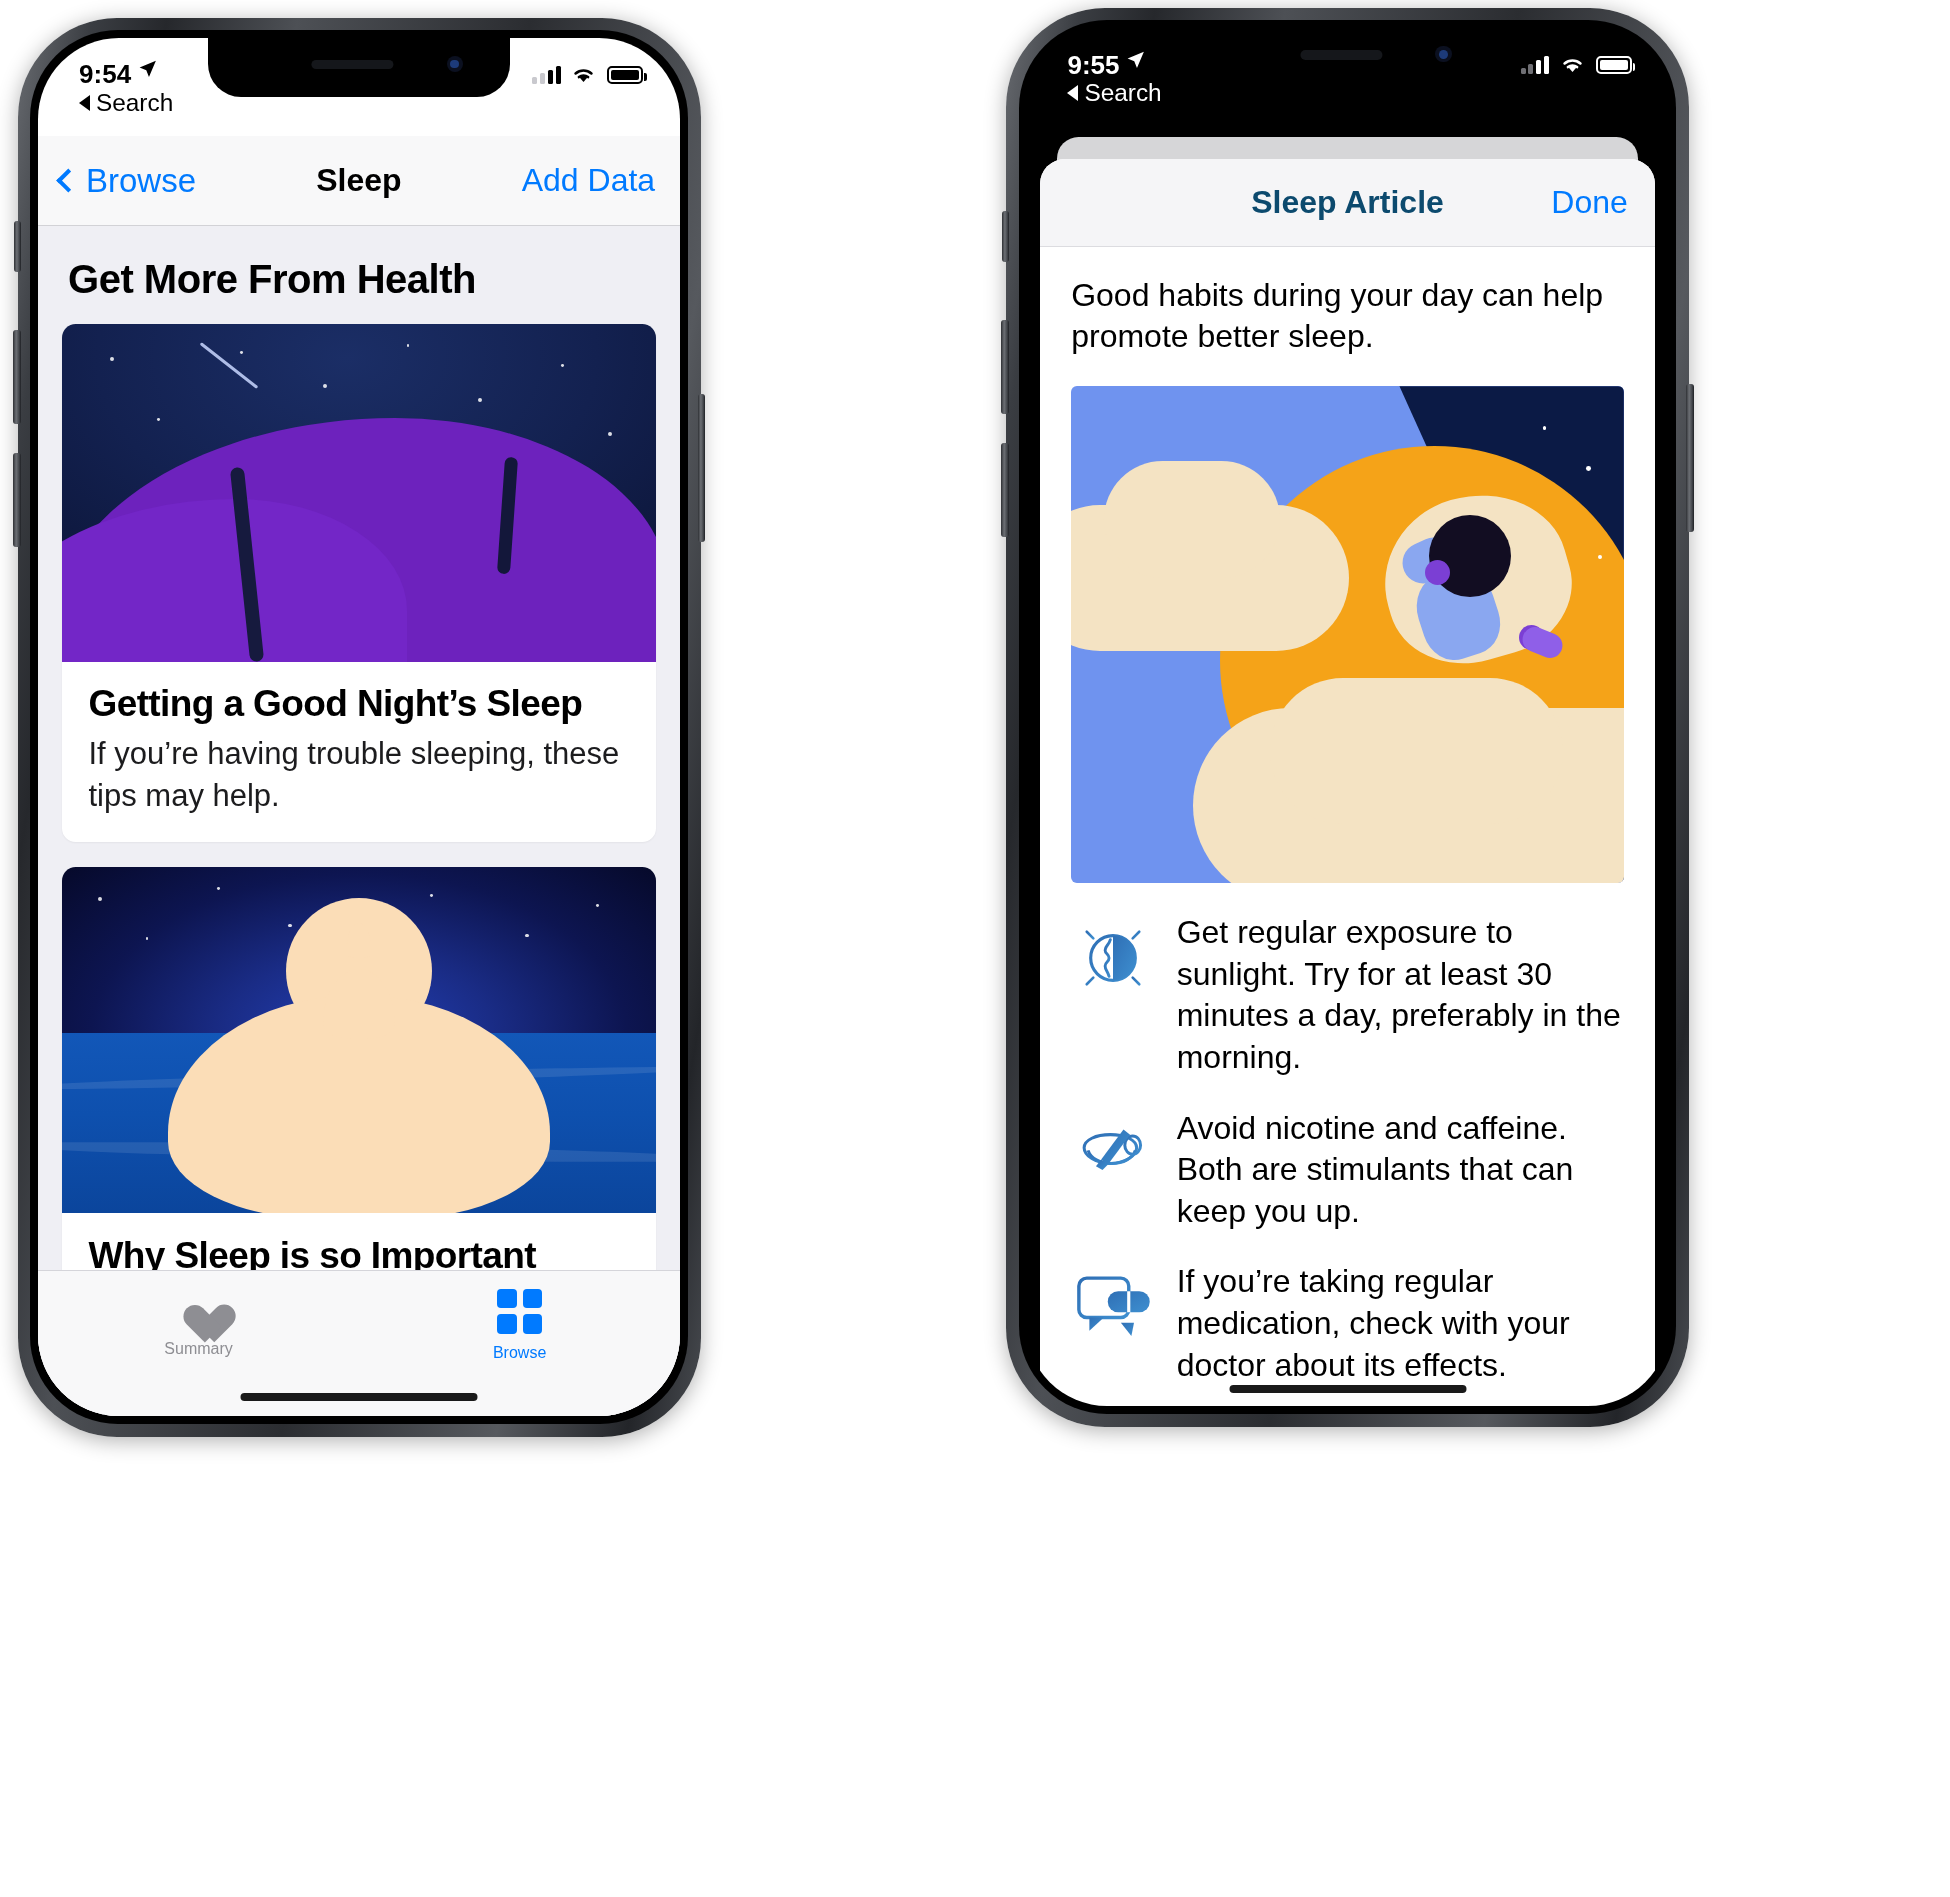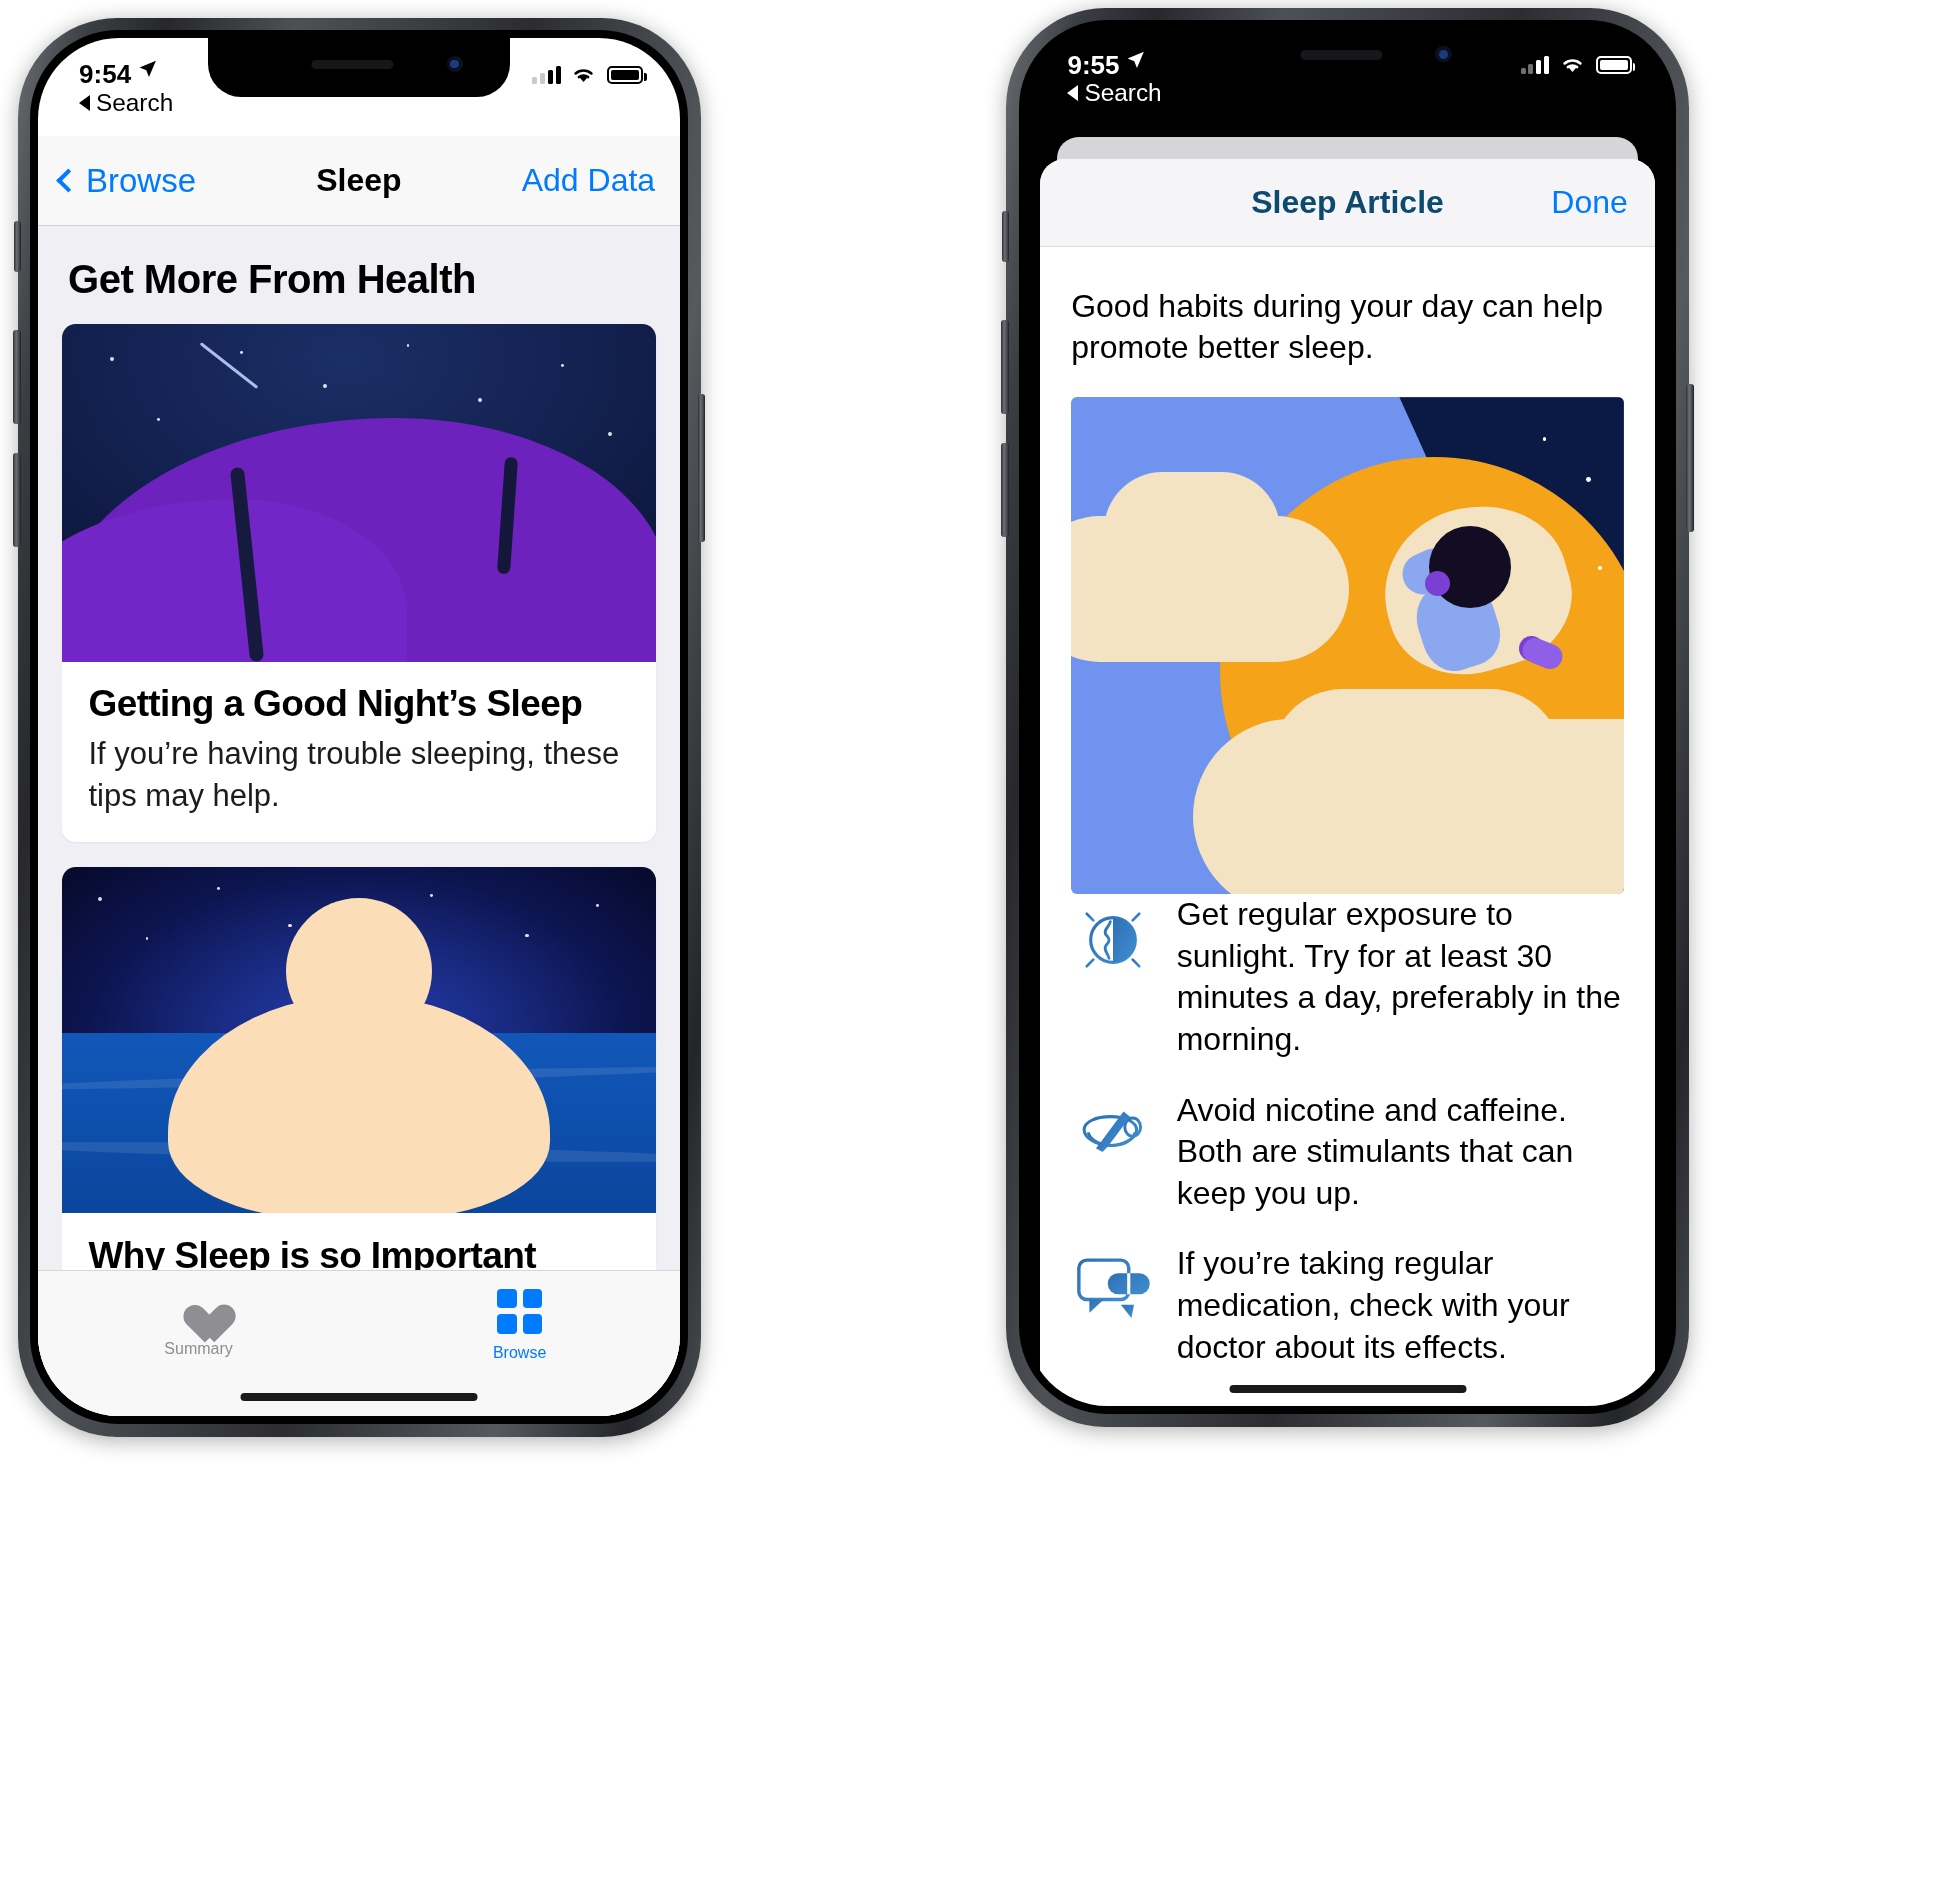--- a/index.html
+++ b/index.html
@@ -213,21 +213,21 @@
   }
   .sheet-nav {
     position:relative; height:88px; background:#f5f5f7;
     border-bottom:1px solid #dcdce0;
     display:flex; align-items:center; justify-content:center;
   }
   .sheet-title { font-size:32px; font-weight:bold; color:#0c4a6e; }
   .sheet-done { position:absolute; right:27px; font-size:32px; color:#007aff; }
   .sheet-body { padding: 27px 31px 0 31px; }
   .art-h2 { font-size:40px; font-weight:bold; color:#000; letter-spacing:-0.6px; }
-  .art-p  { font-size:32px; color:#000; line-height:1.28; margin-top:12px; }
+  .art-p  { font-size:32px; color:#000; line-height:1.28; margin-top:1px; }
 
   
   .art3 {
     position:relative; margin-top:29px; width:100%; height:497px;
     border-radius:5.9px; overflow:hidden; background:#6f93ef;
   }
   .art3 .splitdark {
     position:absolute; top:0; right:0; width:70%; height:100%;
     background:#0b1a45;
     clip-path: polygon(42% 0, 100% 0, 100% 100%, 100% 100%);
@@ -269,21 +269,21 @@
   .art3 .arm-b {
     position:absolute; right:30.5%; top:31%; width:53px; height:41px;
     background:#8aa7f0; border-radius:25px; transform: rotate(-24deg);
   }
   .art3 .hand1 { position:absolute; right:31.5%; top:35%; width:25px; height:25px; background:#7b3fd4; border-radius:50%; }
   .art3 .hand2 { position:absolute; right:14.5%; top:48%; width:25px; height:25px; background:#7b3fd4; border-radius:50%; }
   .art3 .foot  { position:absolute; right:11%; top:49%; width:41px; height:25px; background:#8f5fe8; border-radius:13.7px; transform:rotate(22deg); }
   .art3 .star { position:absolute; background:#fff; border-radius:50%; }
 
   
-  .tips { }
+  .tips { margin-top: 29px; }
   .tip { display:flex; gap:21.5px; align-items:flex-start; margin-bottom:29px; }
   .tip-icon { flex:0 0 auto; width:84px; height:84px; margin-top:3.9px; }
   .tip-text { font-size:32px; line-height:1.30; color:#000; }
   .r-home {
     position:absolute; bottom:13.7px; left:50%; transform:translateX(-50%);
     width:237px; height:7.8px; border-radius:4.9px; background:#1a1a1a; z-index:60;
   }
 </style>
 </head>
 <body>

